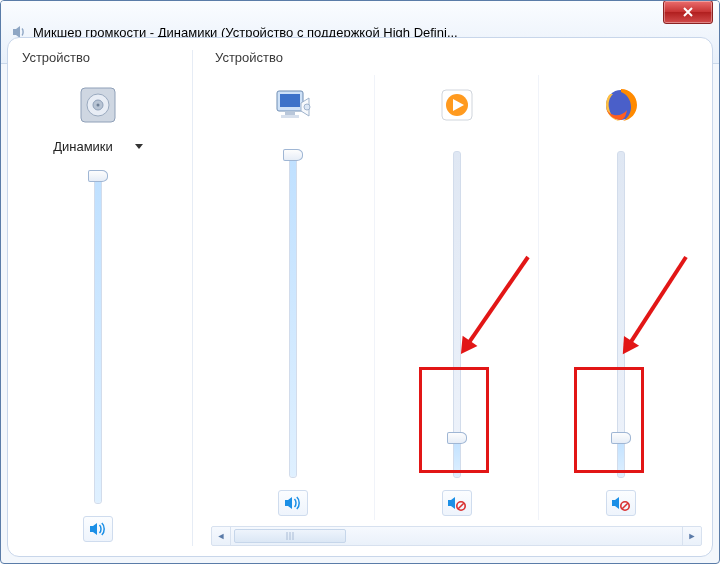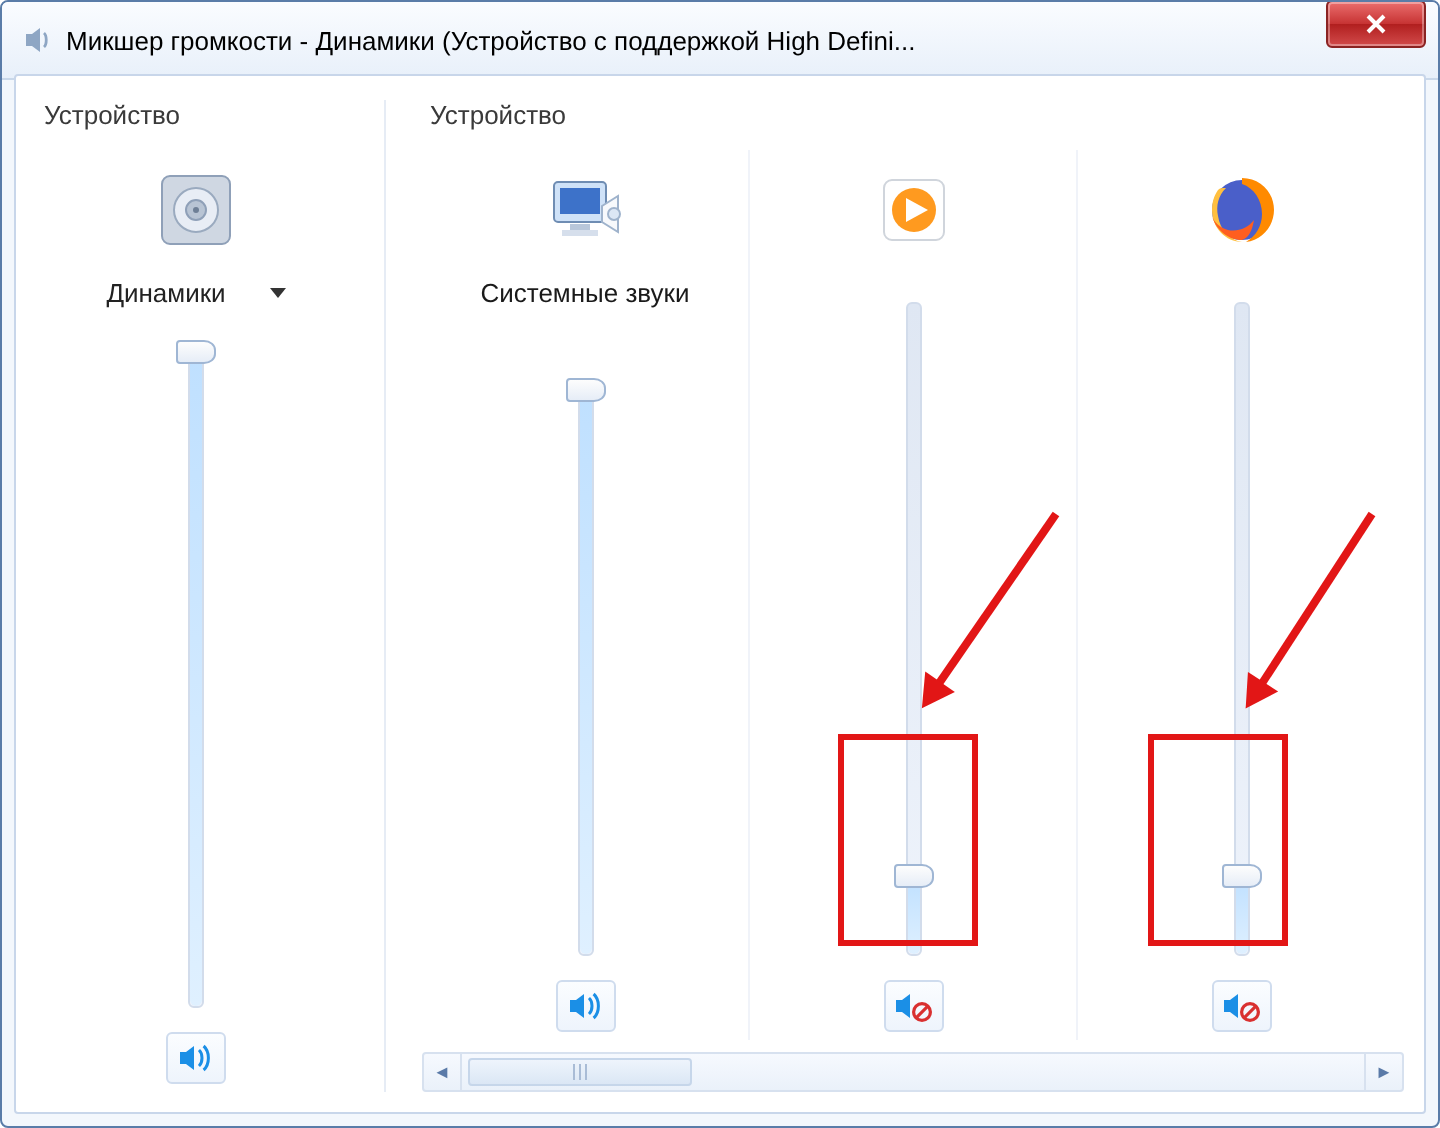--- a/index.html
+++ b/index.html
@@ -1,21 +1,21 @@
 <!DOCTYPE html>
 <html><head>
 <meta charset="utf-8">
 <style>
   html,body{margin:0;padding:0;font-family:"Segoe UI",Tahoma,sans-serif;font-size:13px;color:#222;background:#fff}
   .window{width:720px;height:564px;border:1px solid #5a7ca8;box-sizing:border-box;position:relative;background:#f3f7fc;border-radius:4px;overflow:hidden}
-  .titlebar{height:30px;background:linear-gradient(#fafcff,#e8f0fa);border-bottom:1px solid #c9d8ea;display:flex;align-items:center;padding:4px 4px;position:relative}
+  .titlebar{height:30px;background:linear-gradient(#fafcff,#e8f0fa);border-bottom:1px solid #c9d8ea;display:flex;align-items:center;padding:16px 4px;position:relative}
   .titlebar .tb-icon{width:16px;height:16px;margin:0 6px;flex:0 0 auto}
   .titlebar .tb-title{flex:1;font-size:13px;color:#000;white-space:nowrap;overflow:hidden;text-overflow:ellipsis}
   .close-btn{width:48px;height:22px;border:1px solid #8a2323;border-radius:3px;background:linear-gradient(#eb6e6e,#c73434 49%,#b11f1f 51%,#d24b4b);color:#fff;display:flex;align-items:center;justify-content:center;font-weight:bold;font-size:13px;cursor:pointer;position:absolute;right:6px;top:-1px;box-shadow:inset 0 0 0 1px rgba(255,255,255,.35)}
-  .client{position:absolute;left:6px;right:6px;top:36px;bottom:6px;background:#fff;border:1px solid #c8d6ea;border-radius:2px;box-sizing:border-box;padding:12px 10px 10px 10px}
+  .client{position:absolute;left:6px;right:6px;top:36px;bottom:6px;background:#fff;border:1px solid #c8d6ea;border-radius:12px;box-sizing:border-box;padding:12px 10px 10px 10px}
   .groups{display:flex;height:100%;gap:18px}
   .group{display:flex;flex-direction:column;min-width:0}
   .group.device{border-right:1px solid #e6ecf5;padding-right:14px;flex:0 0 160px}
   .group.apps{flex:1;min-width:0;display:flex;flex-direction:column}
   .group-title{font-size:13px;color:#3a3a3a;margin:0 0 10px 4px}
   .cols{display:flex;flex:1;min-height:0}
   .col{flex:1;display:flex;flex-direction:column;align-items:center;border-right:1px solid #f0f3f9;padding:0 4px;min-width:0}
   .col:last-child{border-right:none}
   .icon-box{height:56px;display:flex;align-items:center;justify-content:center;margin-top:2px}
   .app-label{text-align:center;font-size:13px;color:#1a1a1a;line-height:1.25;min-height:34px;display:flex;align-items:flex-start;justify-content:center;margin-top:6px}
@@ -111,23 +111,20 @@
               <div class="icon-box">
                 <svg width="44" height="40" viewBox="0 0 44 40">
                   <rect x="6" y="6" width="26" height="20" rx="2" fill="#cfe2f8" stroke="#6f8db3"></rect>
                   <rect x="9" y="9" width="20" height="13" fill="#3d72c9"></rect>
                   <rect x="14" y="27" width="10" height="3" fill="#b9c7da"></rect>
                   <rect x="10" y="30" width="18" height="3" fill="#d6dfec"></rect>
                   <path fill="#f7f9fc" stroke="#9fb3cc" d="M30 18l8-5v18l-8-5z"></path>
                   <circle cx="36" cy="22" r="3" fill="#dce7f5" stroke="#9fb3cc"></circle>
                 </svg>
               </div>
-              <div class="app-label">
-                <span>Системные звуки</span>
-              </div>
               <div class="slider-wrap">
                 <div class="track" id="track-system">
                   <div class="fill" style="height: 99%;"></div>
                   <div class="thumb" style="top: 1%;"></div>
                 </div>
               </div>
               <div class="mute-row">
                 <div class="mute-btn">
                   <span>
                     <svg width="18" height="14" viewBox="0 0 18 14">

